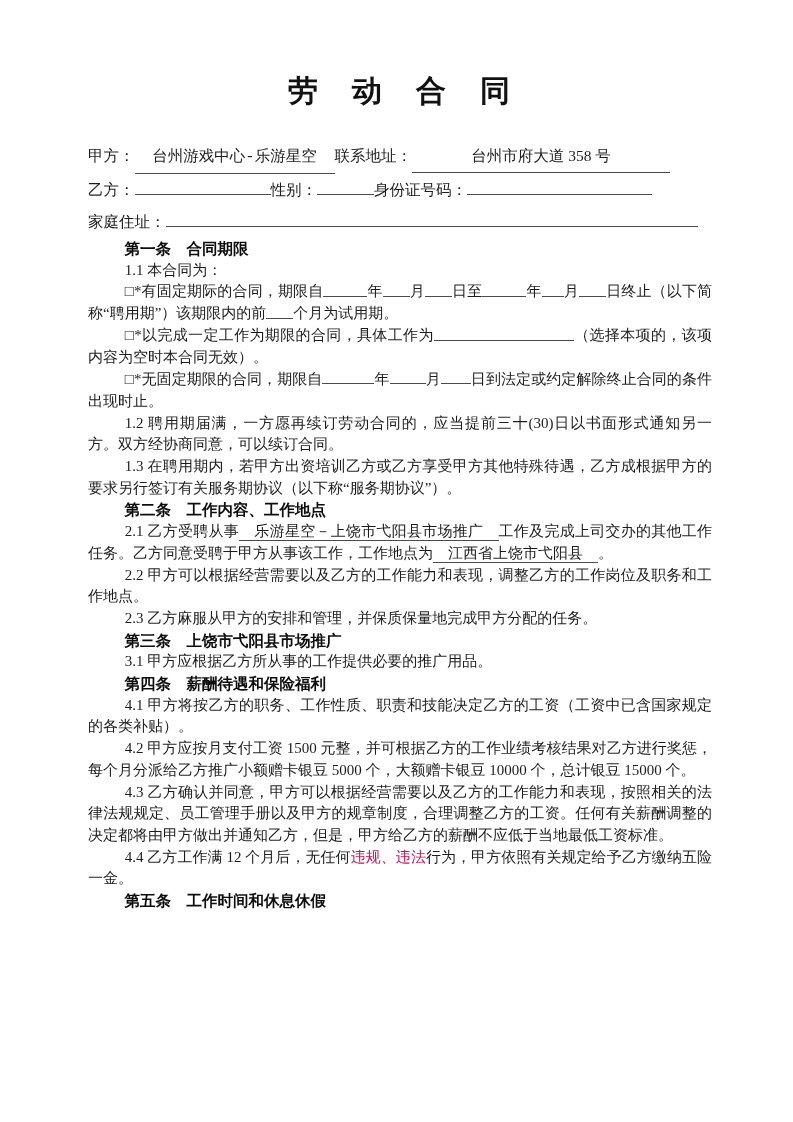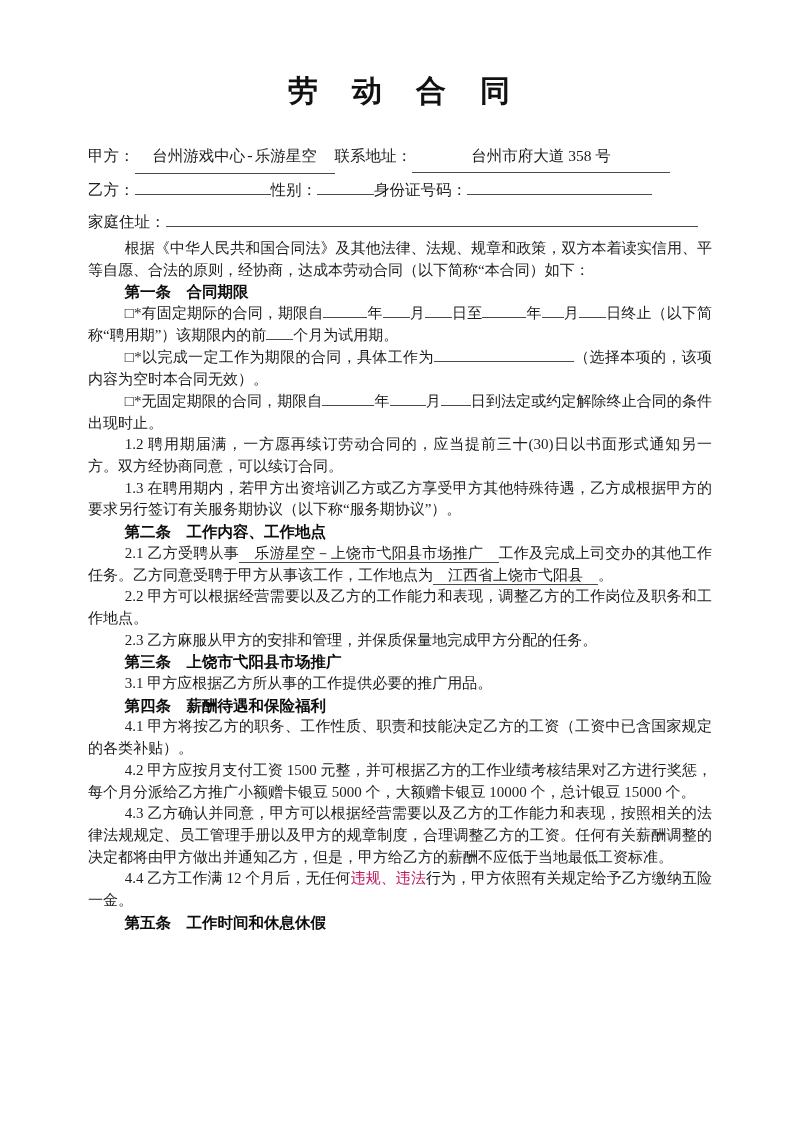--- a/index.html
+++ b/index.html
@@ -96,22 +96,22 @@
 </head>
 <body>
 
 <div class="page">
   <div class="content">
     <h1 class="title">劳　动　合　同</h1>
     <div id="doc-body">
         <p class="field-line"><span>甲方：</span><span class="ubox" style="width: 200px; font-family: Liberation Mono, monospace;">台州游戏中心-乐游星空</span><span>联系地址：</span><span class="ubox" style="width: 258px;">台州市府大道 358 号</span></p>
         <p class="field-line"><span>乙方：</span><span class="blank" style="width: 136px;"></span><span>性别：</span><span class="blank" style="width: 57px;"></span><span>身份证号码：</span><span class="blank" style="width: 185px;"></span></p>
         <p class="field-line"><span>家庭住址：</span><span class="blank" style="width: 532px;"></span></p>
-        <p class="body"><span>根据《中华人民共和国合同法》及其他法律、法规、规章和政策，双方本着读实信用、平等自愿、合法的原则，经协商，达成本劳动合同（以下简称“本合同）如下：</span></p>
         <p class="heading"><span>第一条　合同期限</span></p>
+        <p class="body"><span>1.1 本合同为：</span></p>
         <p class="body"><span>□*有固定期际的合同，期限自</span><span class="blank" style="width: 44px;"></span><span>年</span><span class="blank" style="width: 27px;"></span><span>月</span><span class="blank" style="width: 27px;"></span><span>日至</span><span class="blank" style="width: 44px;"></span><span>年</span><span class="blank" style="width: 22px;"></span><span>月</span><span class="blank" style="width: 27px;"></span><span>日终止（以下简称“聘用期”）该期限内的前</span><span class="blank" style="width: 27px;"></span><span>个月为试用期。</span></p>
         <p class="body"><span>□*以完成一定工作为期限的合同，具体工作为</span><span class="blank" style="width: 140px;"></span><span>（选择本项的，该项内容为空时本合同无效）。</span></p>
         <p class="body"><span>□*无固定期限的合同，期限自</span><span class="blank" style="width: 52px;"></span><span>年</span><span class="blank" style="width: 36px;"></span><span>月</span><span class="blank" style="width: 30px;"></span><span>日到法定或约定解除终止合同的条件出现时止。</span></p>
         <p class="body"><span>1.2 聘用期届满，一方愿再续订劳动合同的，应当提前三十(30)日以书面形式通知另一方。双方经协商同意，可以续订合同。</span></p>
         <p class="body"><span>1.3 在聘用期内，若甲方出资培训乙方或乙方享受甲方其他特殊待遇，乙方成根据甲方的要求另行签订有关服务期协议（以下称“服务期协议”）。</span></p>
         <p class="heading"><span>第二条　工作内容、工作地点</span></p>
         <p class="body"><span>2.1 乙方受聘从事</span><span class="u">　乐游星空－上饶市弋阳县市场推广　</span><span>工作及完成上司交办的其他工作任务。乙方同意受聘于甲方从事该工作，工作地点为</span><span class="u">　江西省上饶市弋阳县　</span><span>。</span></p>
         <p class="body"><span>2.2 甲方可以根据经营需要以及乙方的工作能力和表现，调整乙方的工作岗位及职务和工作地点。</span></p>
         <p class="body"><span>2.3 乙方麻服从甲方的安排和管理，并保质保量地完成甲方分配的任务。</span></p>
         <p class="heading"><span>第三条　上饶市弋阳县市场推广</span></p>

